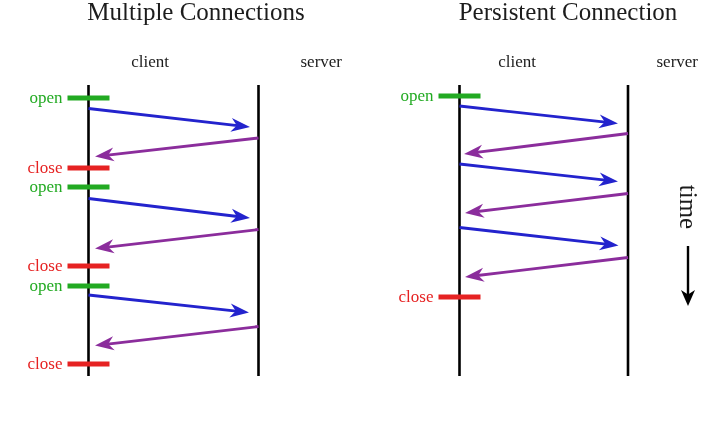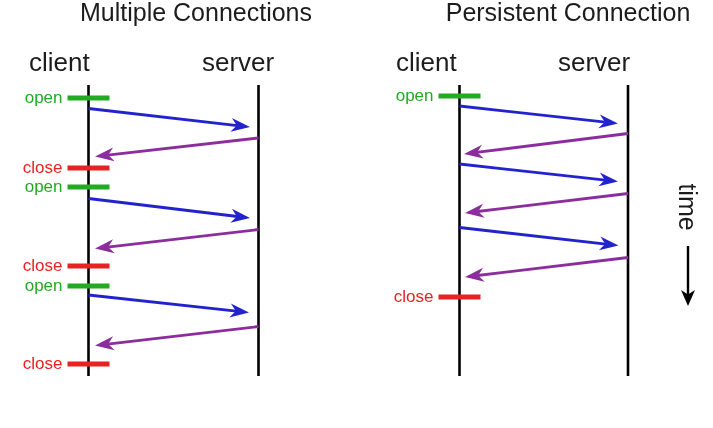--- a/index.html
+++ b/index.html
@@ -6,36 +6,36 @@
     margin: 0;
     padding: 0;
     background: #ffffff;
   }
   .stage {
     position: relative;
     width: 713px;
     height: 376px;
     background: #ffffff;
     overflow: hidden;
-    font-family: Liberation Sans, sans-serif;
+    font-family: Liberation Serif, serif;
     color: #1c1c1c;
   }
   .panel-title {
     position: absolute;
     width: 340px;
     text-align: center;
     font-size: 25px;
     line-height: 28px;
     white-space: nowrap;
   }
   .lifelabel {
     position: absolute;
     width: 140px;
-    text-align: left;
-    font-size: 26px;
+    text-align: right;
+    font-size: 17px;
     line-height: 30px;
     white-space: nowrap;
   }
   .event-label {
     position: absolute;
     width: 80px;
     text-align: right;
     font-size: 17px;
     line-height: 20px;
     white-space: nowrap;

